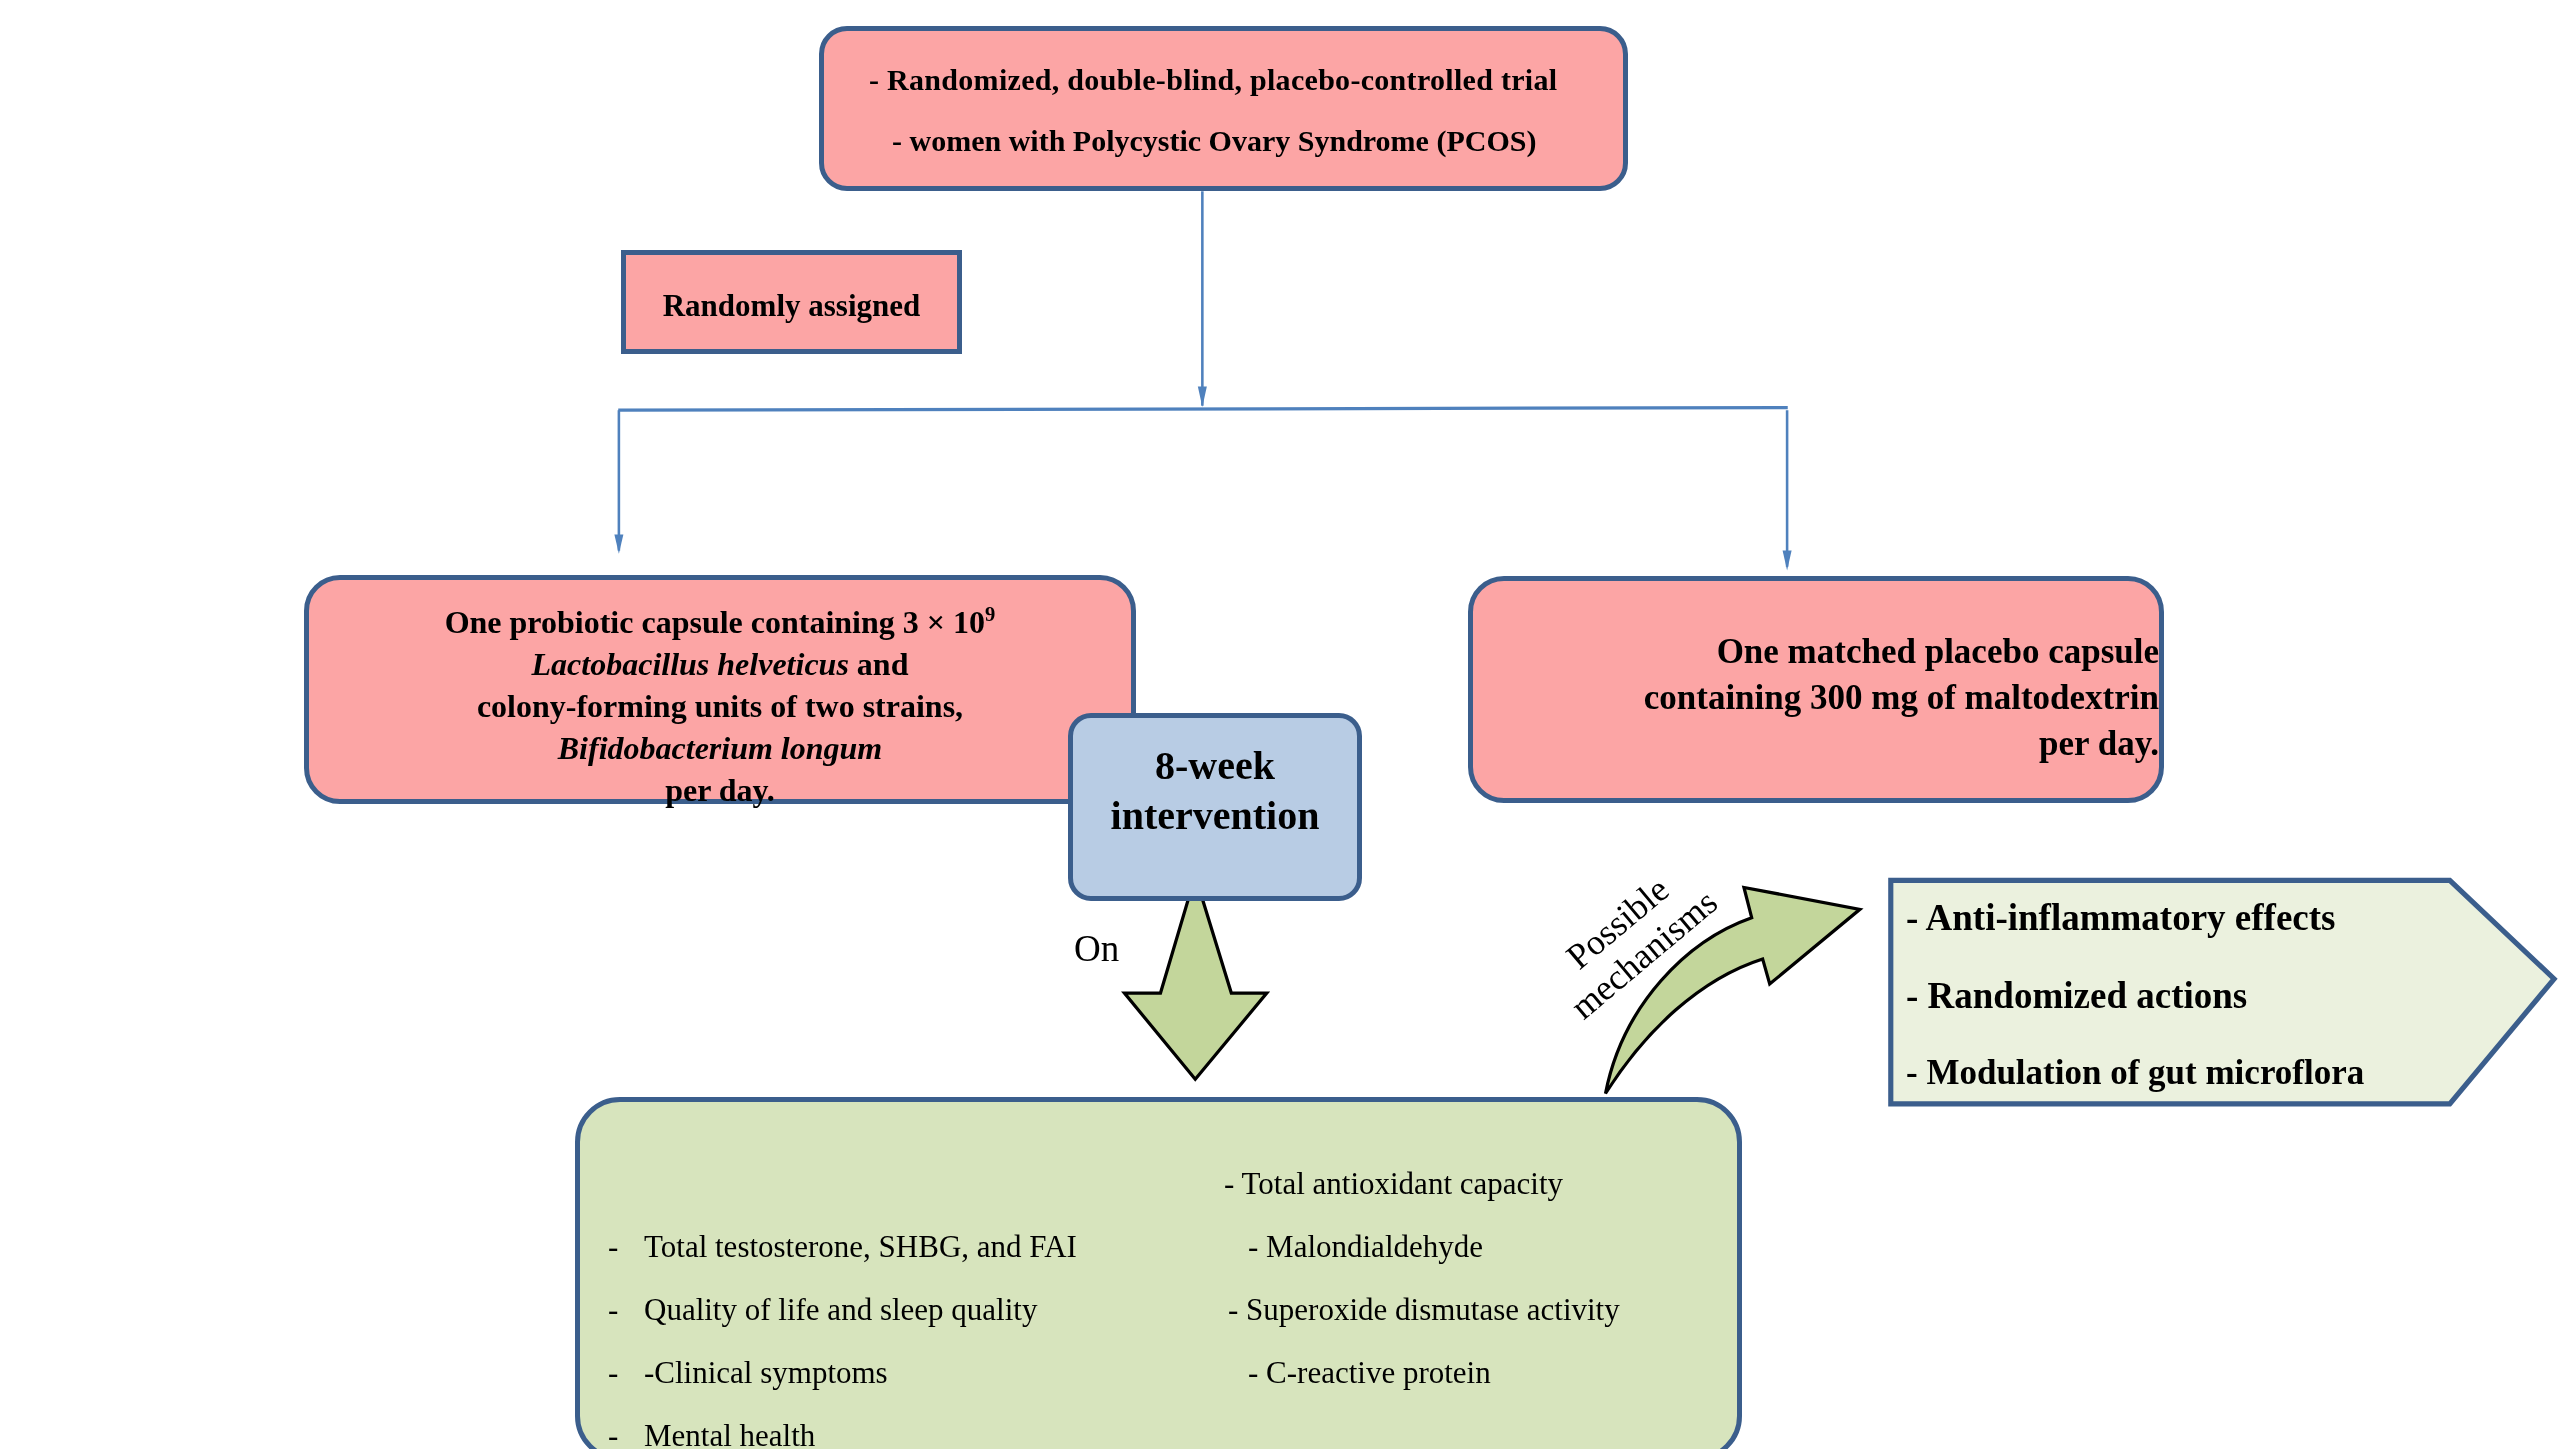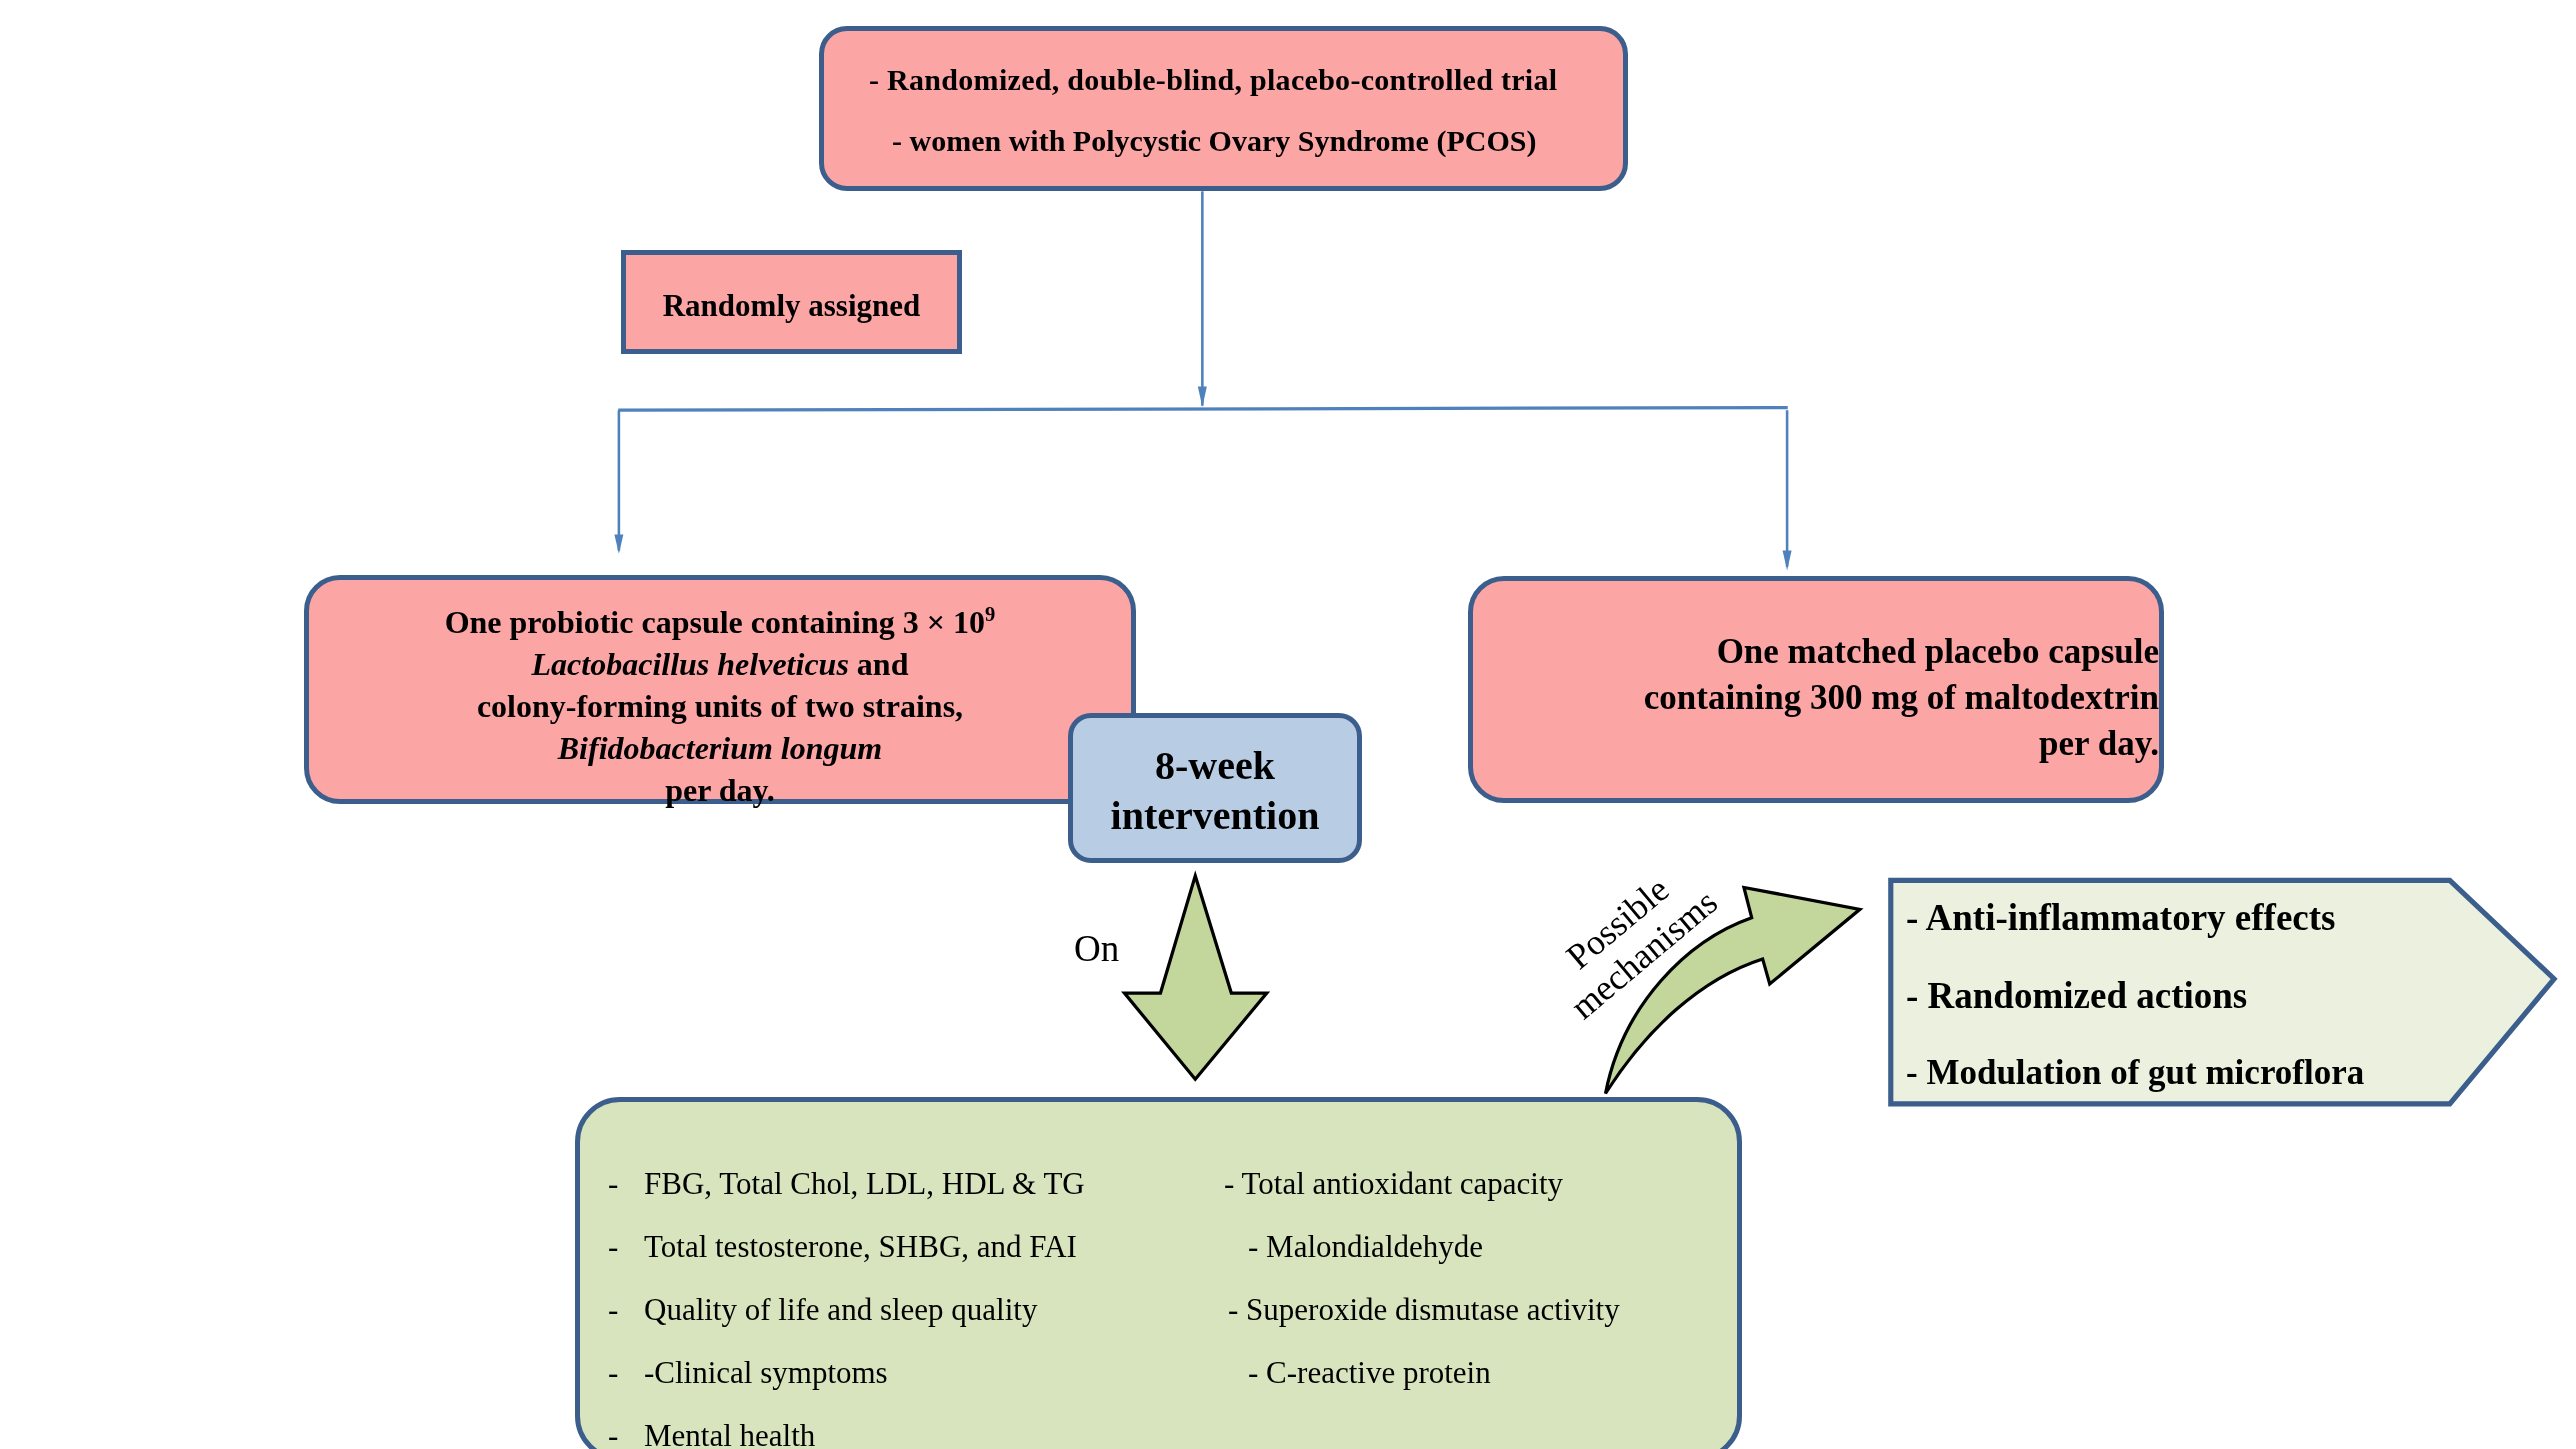--- a/index.html
+++ b/index.html
@@ -14,21 +14,21 @@
   #top-box .l1 { left: 45px; top: 32px; font-size: 30px; font-weight: bold; letter-spacing: 0.3px; }
   #top-box .l2 { left: 68px; top: 93px; font-size: 30px; font-weight: bold; }
   #rand-box { left: 621px; top: 250px; width: 341px; height: 104px; border-radius: 0; }
   #rand-box .l { left: 0; right: 0; top: 33px; font-size: 31px; font-weight: bold; text-align:center; }
   #left-box { left: 304px; top: 575px; width: 832px; height: 229px; border-radius: 36px; }
   #left-box .inner { position:absolute; left:0; right:0; top: 13px; text-align:center;
                      font-size: 32px; font-weight: bold; line-height: 42px; }
   #right-box { left: 1468px; top: 576px; width: 696px; height: 227px; border-radius: 36px; }
   #right-box .inner { position:absolute; left:0; right:0; top: 48px; text-align:right;
                       font-size: 35px; font-weight: bold; line-height: 46px; padding-left: 36px; }
-  #week-box { left: 1068px; top: 713px; width: 294px; height: 150px; border-radius: 23px; }
+  #week-box { left: 1068px; top: 713px; width: 294px; height: 188px; border-radius: 23px; }
   #week-box .inner { position:absolute; left:0; right:0; top: 23px; text-align:center;
                      font-size: 40px; font-weight: bold; line-height: 50px; }
   #on-label { left: 1074px; top: 927px; font-size: 37px; }
   #bottom-box { left: 575px; top: 1097px; width: 1167px; height: 364px; border-radius: 45px; }
   .meas { position:absolute; font-size: 31px; white-space: nowrap; }
   .meas .dash { display:inline-block; width: 36px; }
   #effects-svg { position:absolute; left:0; top:0; }
   .eff { position:absolute; font-weight:bold; white-space:nowrap; }
   #mech-label { position:absolute; left: 1542px; top: 898px; font-size: 36px; line-height: 41px;
                 transform: rotate(-40deg); transform-origin: 50% 50%; text-align:center; }
@@ -87,21 +87,20 @@
 <div id="week-box" class="box midblue">
   <div class="inner">
     <div>8-week</div>
     <div>intervention</div>
   </div>
 </div>
 
 <div id="on-label" class="txt">On</div>
 
 <div id="bottom-box" class="box green">
-  <div class="meas" style="left:28px; top:64px;"><span class="dash">-</span><span>FBG, Total Chol, LDL, HDL &amp; TG</span></div>
   <div class="meas" style="left:28px; top:127px;"><span class="dash">-</span><span>Total testosterone,  SHBG, and FAI</span></div>
   <div class="meas" style="left:28px; top:190px;"><span class="dash">-</span><span>Quality  of life  and sleep quality</span></div>
   <div class="meas" style="left:28px; top:253px;"><span class="dash">-</span><span>-Clinical  symptoms</span></div>
   <div class="meas" style="left:28px; top:316px;"><span class="dash">-</span><span>Mental  health</span></div>
 
   <div class="meas" style="left:644px; top:64px;">- Total  antioxidant  capacity</div>
   <div class="meas" style="left:668px; top:127px;">- Malondialdehyde</div>
   <div class="meas" style="left:648px; top:190px;">- Superoxide  dismutase  activity</div>
   <div class="meas" style="left:668px; top:253px;">- C-reactive  protein</div>
 </div>

